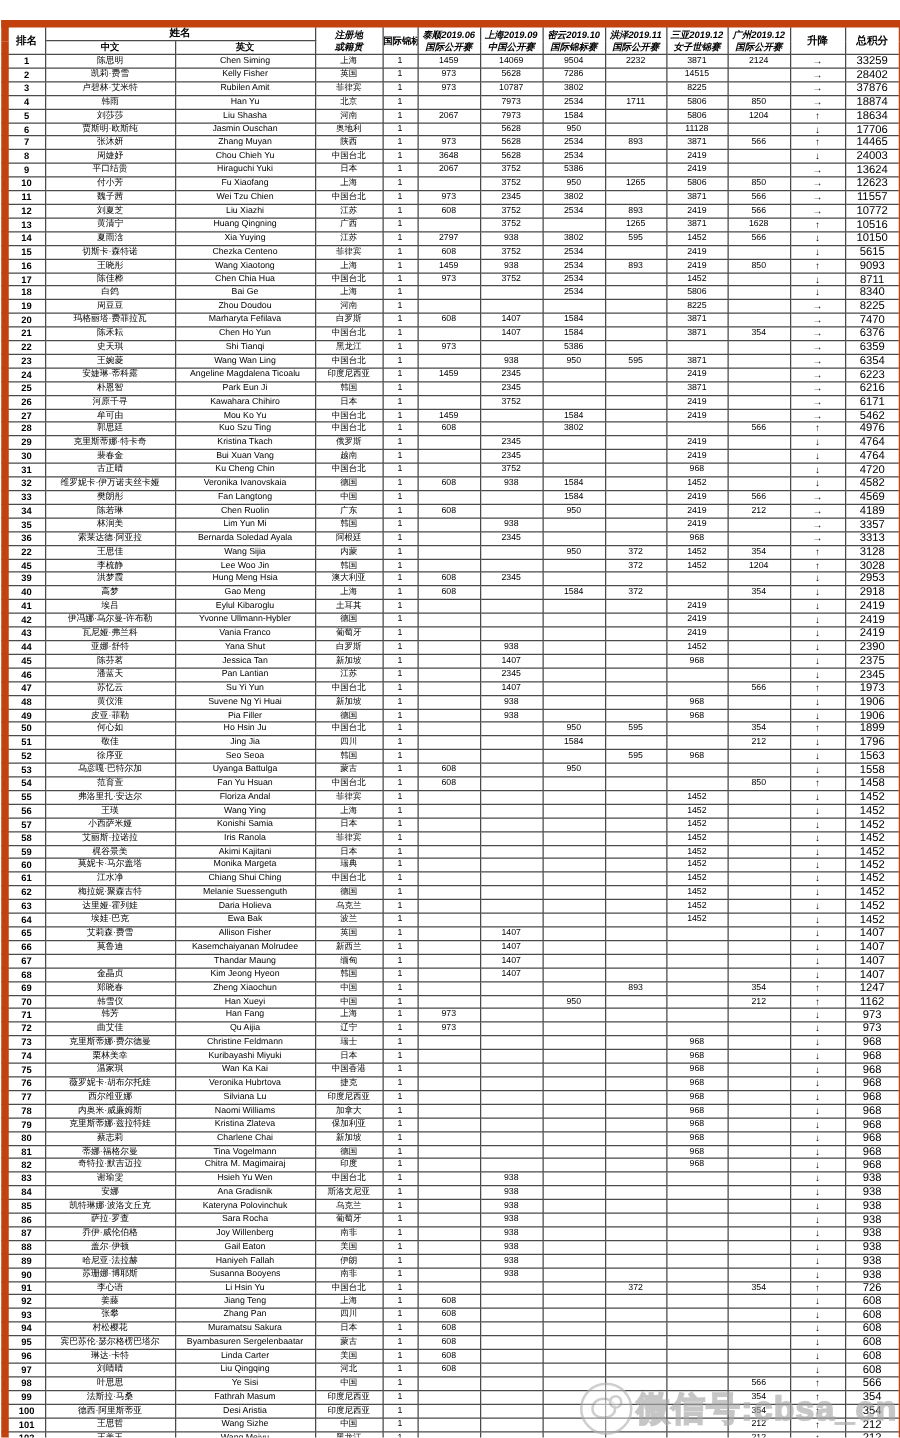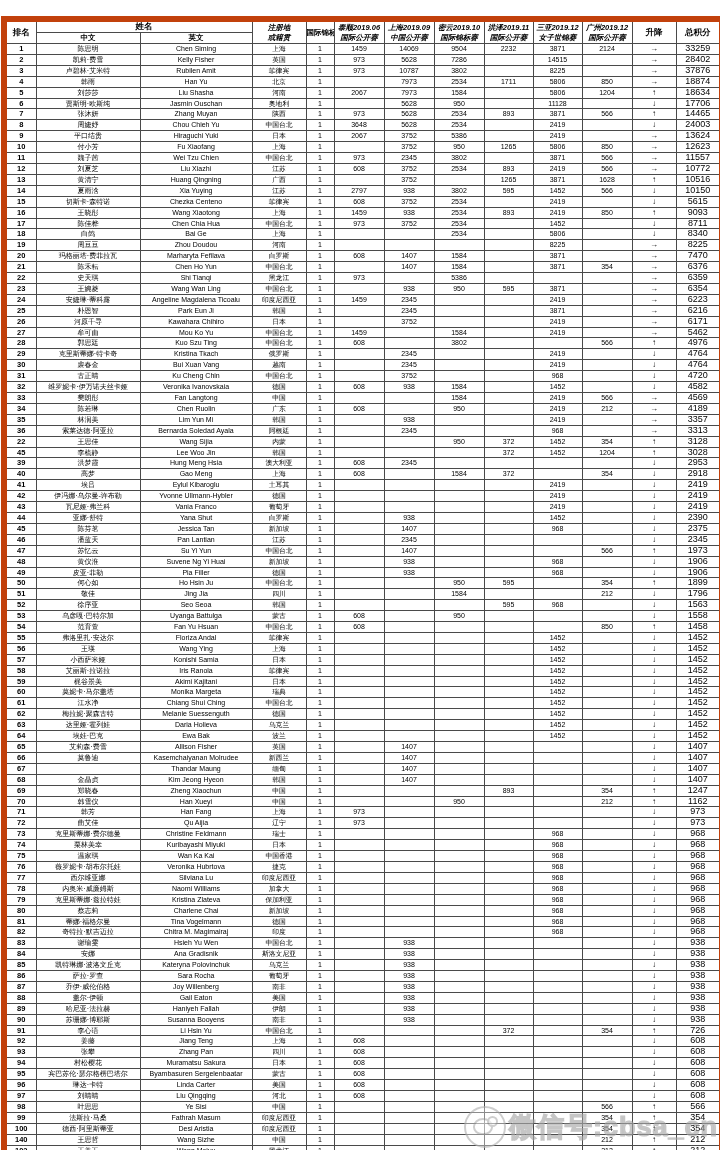--- a/index.html
+++ b/index.html
@@ -1609,21 +1609,21 @@
         <td class="c5"></td>
         <td class="c6"></td>
         <td class="c7"></td>
         <td class="c8"></td>
         <td class="c9"></td>
         <td class="c10">354</td>
         <td class="c11">↑</td>
         <td class="c12">354</td>
       </tr>
       <tr>
-        <td class="c0">140</td>
+        <td class="c0">101</td>
         <td class="c1">王思哲</td>
         <td class="c2">Wang Sizhe</td>
         <td class="c3">中国</td>
         <td class="c4">1</td>
         <td class="c5"></td>
         <td class="c6"></td>
         <td class="c7"></td>
         <td class="c8"></td>
         <td class="c9"></td>
         <td class="c10">212</td>

